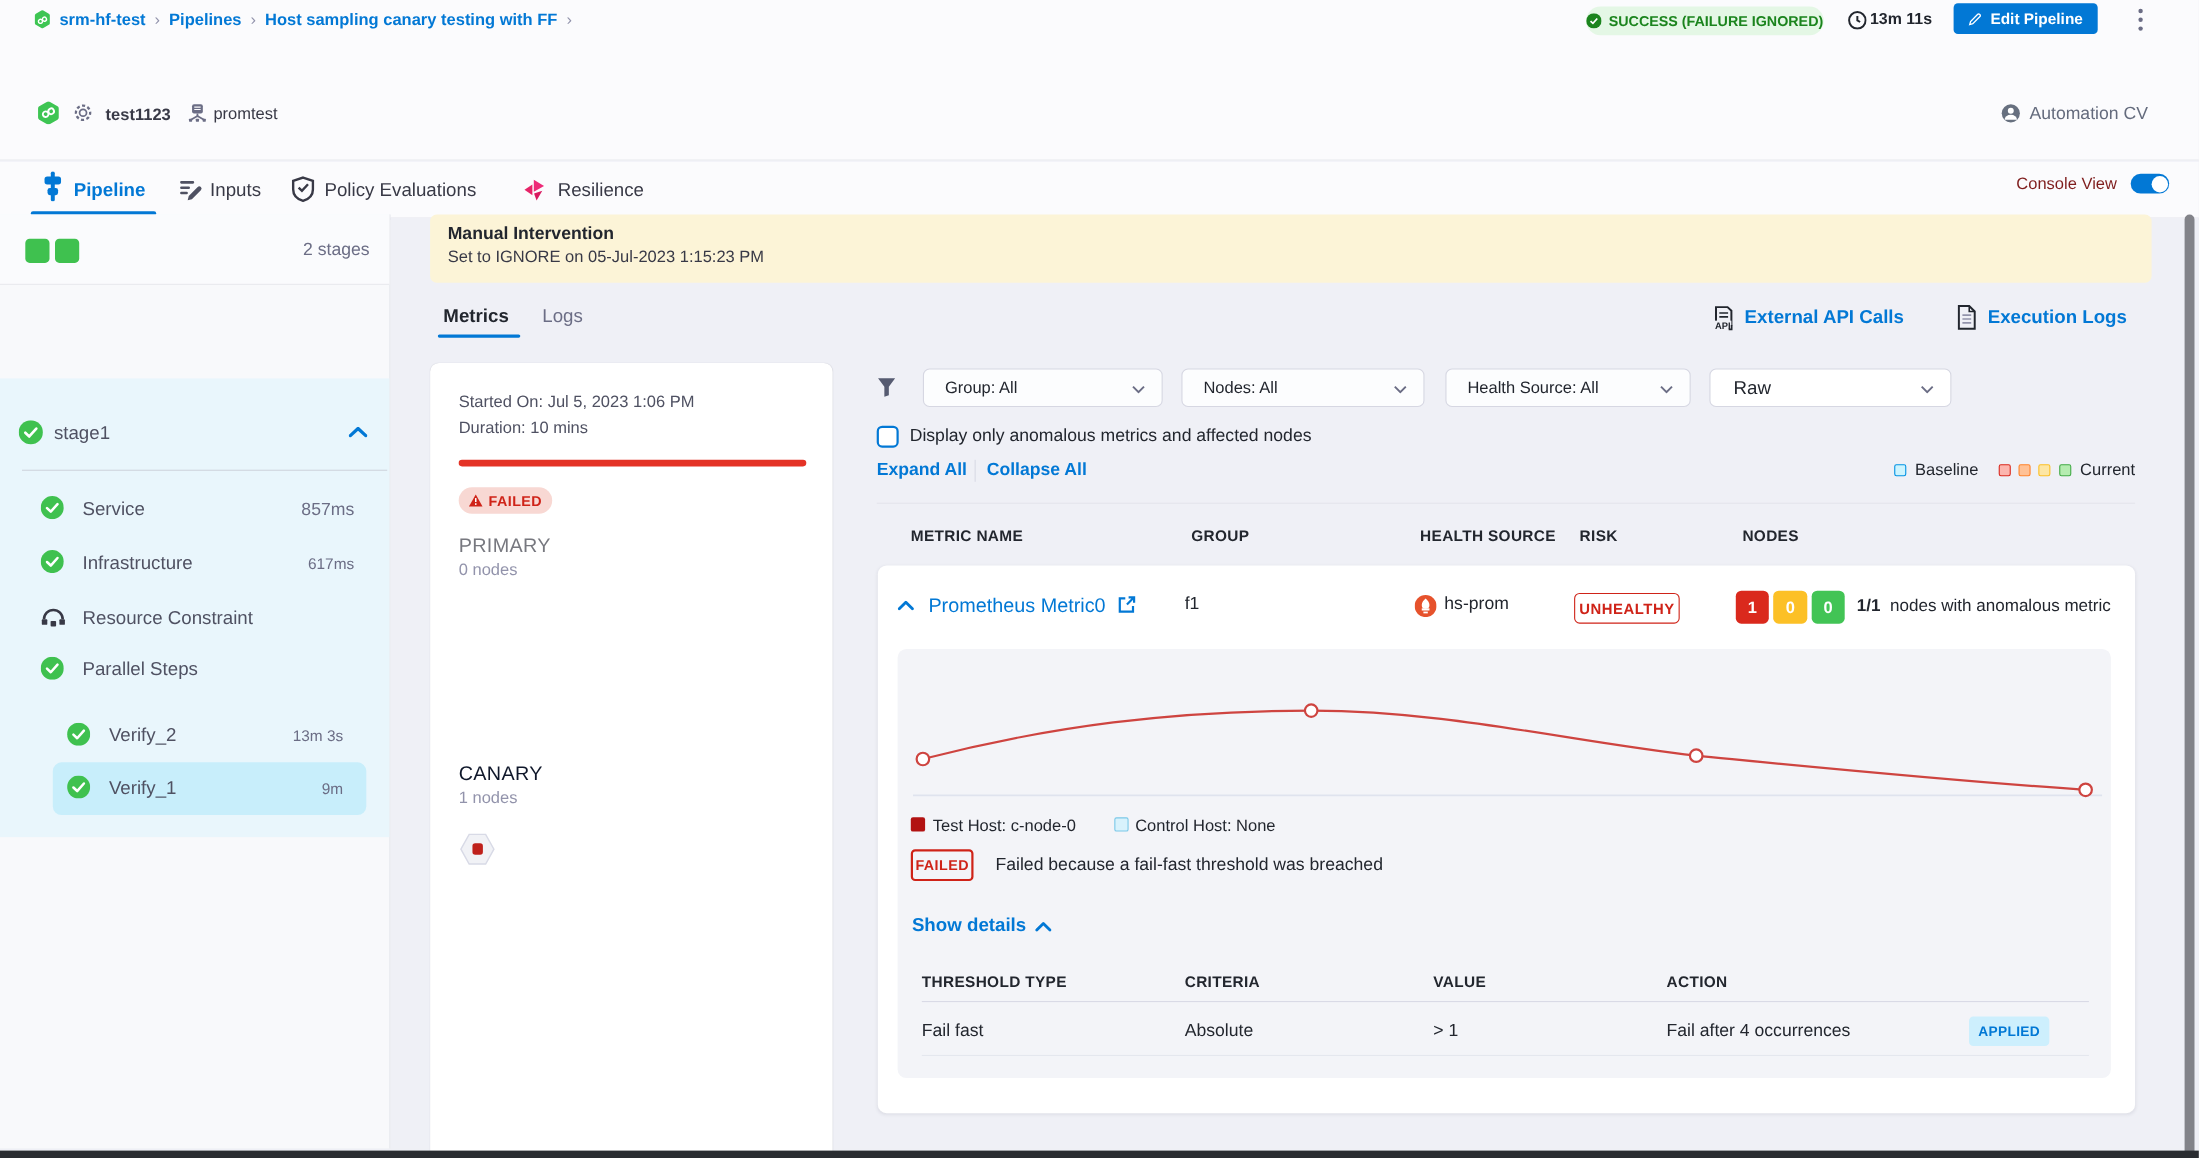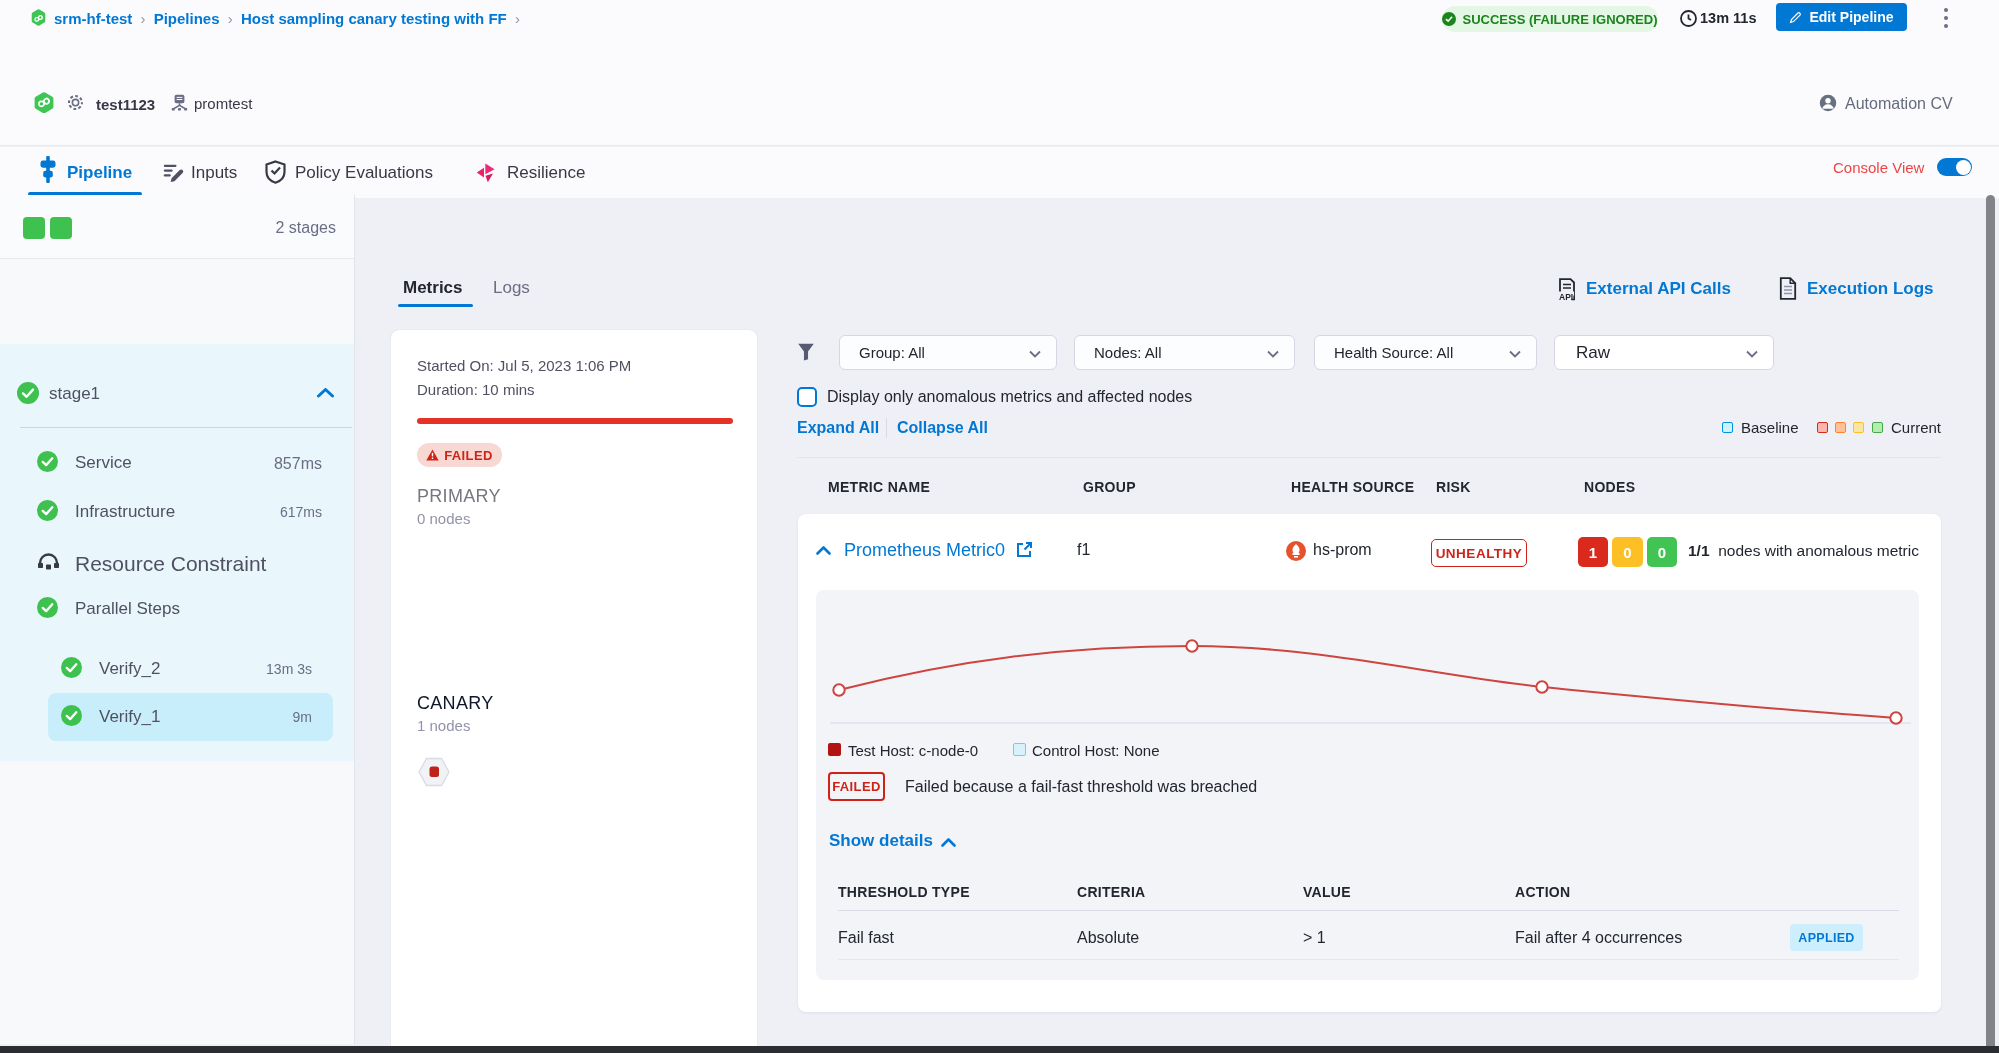--- a/index.html
+++ b/index.html
@@ -110,21 +110,21 @@
   </svg>
   <div class="abs" style="left:295px;top:16px;font-size:17px;color:#383946">Policy Evaluations</div>
 
   <svg class="abs" style="left:476px;top:15px" width="20" height="21" viewBox="0 0 20 21">
     <path d="M9.3 1.5 L18.6 7.2 L9.3 12.3 Z" fill="#ee2a78"></path>
     <path d="M0.8 10.6 L8 5.8 V15.4 Z" fill="#e62468"></path>
     <path d="M9.5 13.8 L17 11.5 L11.8 20.2 Z" fill="#d91a60"></path>
   </svg>
   <div class="abs" style="left:507px;top:16px;font-size:17px;color:#383946">Resilience</div>
 
-  <div class="abs" style="left:1833px;top:12px;font-size:15px;color:#ef4444">Console View</div>
+  <div class="abs" style="left:1833px;top:12px;font-size:15px;color:#7f1d1d">Console View</div>
   <div class="abs" style="left:1937px;top:158px;"></div>
   <div class="abs" style="left:1937px;top:11px;width:35px;height:18px;border-radius:9px;background:#0278d5">
     <div class="abs" style="right:1.5px;top:1.5px;width:15px;height:15px;border-radius:50%;background:#fff"></div>
   </div>
 </div>
 <div id="sidebar">
 
   <div class="abs" style="left:0;top:0;width:354px;height:64px;background:#fafbfd;border-bottom:1px solid #e8e9ee">
     <div class="abs" style="left:23px;top:22px;width:22px;height:22px;border-radius:4px;background:#3fc14f"></div>
     <div class="abs" style="left:50px;top:22px;width:22px;height:22px;border-radius:4px;background:#3fc14f"></div>
@@ -156,21 +156,21 @@
       </svg>
     <div class="abs" style="left:75px;top:158px;font-size:17px;color:#4f5162">Infrastructure</div>
     <div class="abs" style="right:32px;top:160px;font-size:14px;color:#6b6d85">617ms</div>
 
     <svg class="abs" style="left:37px;top:206px" width="23" height="20" viewBox="0 0 23 20">
       <path d="M3 13 A8.5 8.5 0 0 1 20 13" fill="none" stroke="#383946" stroke-width="2.4"></path>
       <rect x="1" y="13" width="5" height="5" rx="0.8" fill="#383946"></rect>
       <rect x="17" y="13" width="5" height="5" rx="0.8" fill="#383946"></rect>
       <rect x="9" y="14.5" width="5" height="5" rx="0.8" fill="#383946"></rect>
     </svg>
-    <div class="abs" style="left:75px;top:208px;font-size:21px;color:#4f5162">Resource Constraint</div>
+    <div class="abs" style="left:75px;top:208px;font-size:17px;color:#4f5162">Resource Constraint</div>
 
     <svg class="abs" style="left:37px;top:253px" width="21" height="21" viewBox="0 0 22 22">
         <circle cx="11" cy="11" r="11" fill="#3fc14f"></circle>
         <path d="M6 11.4 L9.6 14.8 L16 7.6" stroke="#fff" stroke-width="2.4" fill="none" stroke-linecap="round" stroke-linejoin="round"></path>
       </svg>
     <div class="abs" style="left:75px;top:255px;font-size:17px;color:#4f5162">Parallel Steps</div>
 
     <svg class="abs" style="left:61px;top:313px" width="21" height="21" viewBox="0 0 22 22">
         <circle cx="11" cy="11" r="11" fill="#3fc14f"></circle>
         <path d="M6 11.4 L9.6 14.8 L16 7.6" stroke="#fff" stroke-width="2.4" fill="none" stroke-linecap="round" stroke-linejoin="round"></path>
@@ -182,20 +182,24 @@
     <svg class="abs" style="left:61px;top:361px" width="21" height="21" viewBox="0 0 22 22">
         <circle cx="11" cy="11" r="11" fill="#3fc14f"></circle>
         <path d="M6 11.4 L9.6 14.8 L16 7.6" stroke="#fff" stroke-width="2.4" fill="none" stroke-linecap="round" stroke-linejoin="round"></path>
       </svg>
     <div class="abs" style="left:99px;top:363px;font-size:17px;color:#4f5162">Verify_1</div>
     <div class="abs" style="right:42px;top:365px;font-size:14px;color:#6b6d85">9m</div>
   </div>
 </div>
 <div id="content">
 
+  <div class="abs" style="left:36px;top:-3px;width:1565px;height:62px;background:#fcf4d7;border-radius:6px;padding:9px 16px 7px">
+    <div style="font-size:16px;font-weight:700;color:#22262e">Manual Intervention</div>
+    <div style="font-size:15px;color:#383946;margin-top:3px">Set to IGNORE on 05-Jul-2023 1:15:23 PM</div>
+  </div>
 
   <div class="abs" style="left:48px;top:80px;font-size:17px;font-weight:700;color:#22262e">Metrics</div>
   <div class="abs" style="left:43px;top:106px;width:75px;height:3px;background:#0278d5;border-radius:2px"></div>
   <div class="abs" style="left:138px;top:80px;font-size:17px;color:#6b6d85">Logs</div>
 
   <svg class="abs" style="left:1203px;top:80px" width="18" height="23" viewBox="0 0 18 23">
     <path d="M2 1.2 H12.5 L16 4.5 V17 H2 Z" fill="none" stroke="#22262e" stroke-width="1.8"></path>
     <path d="M5 6.5 H13 M5 10 H13" stroke="#22262e" stroke-width="1.5"></path>
     <rect x="1" y="13.5" width="15" height="9" fill="#eff0f6"></rect>
     <text x="1" y="21.5" font-size="8.5" font-weight="700" fill="#22262e" font-family="Liberation Sans">API</text>

